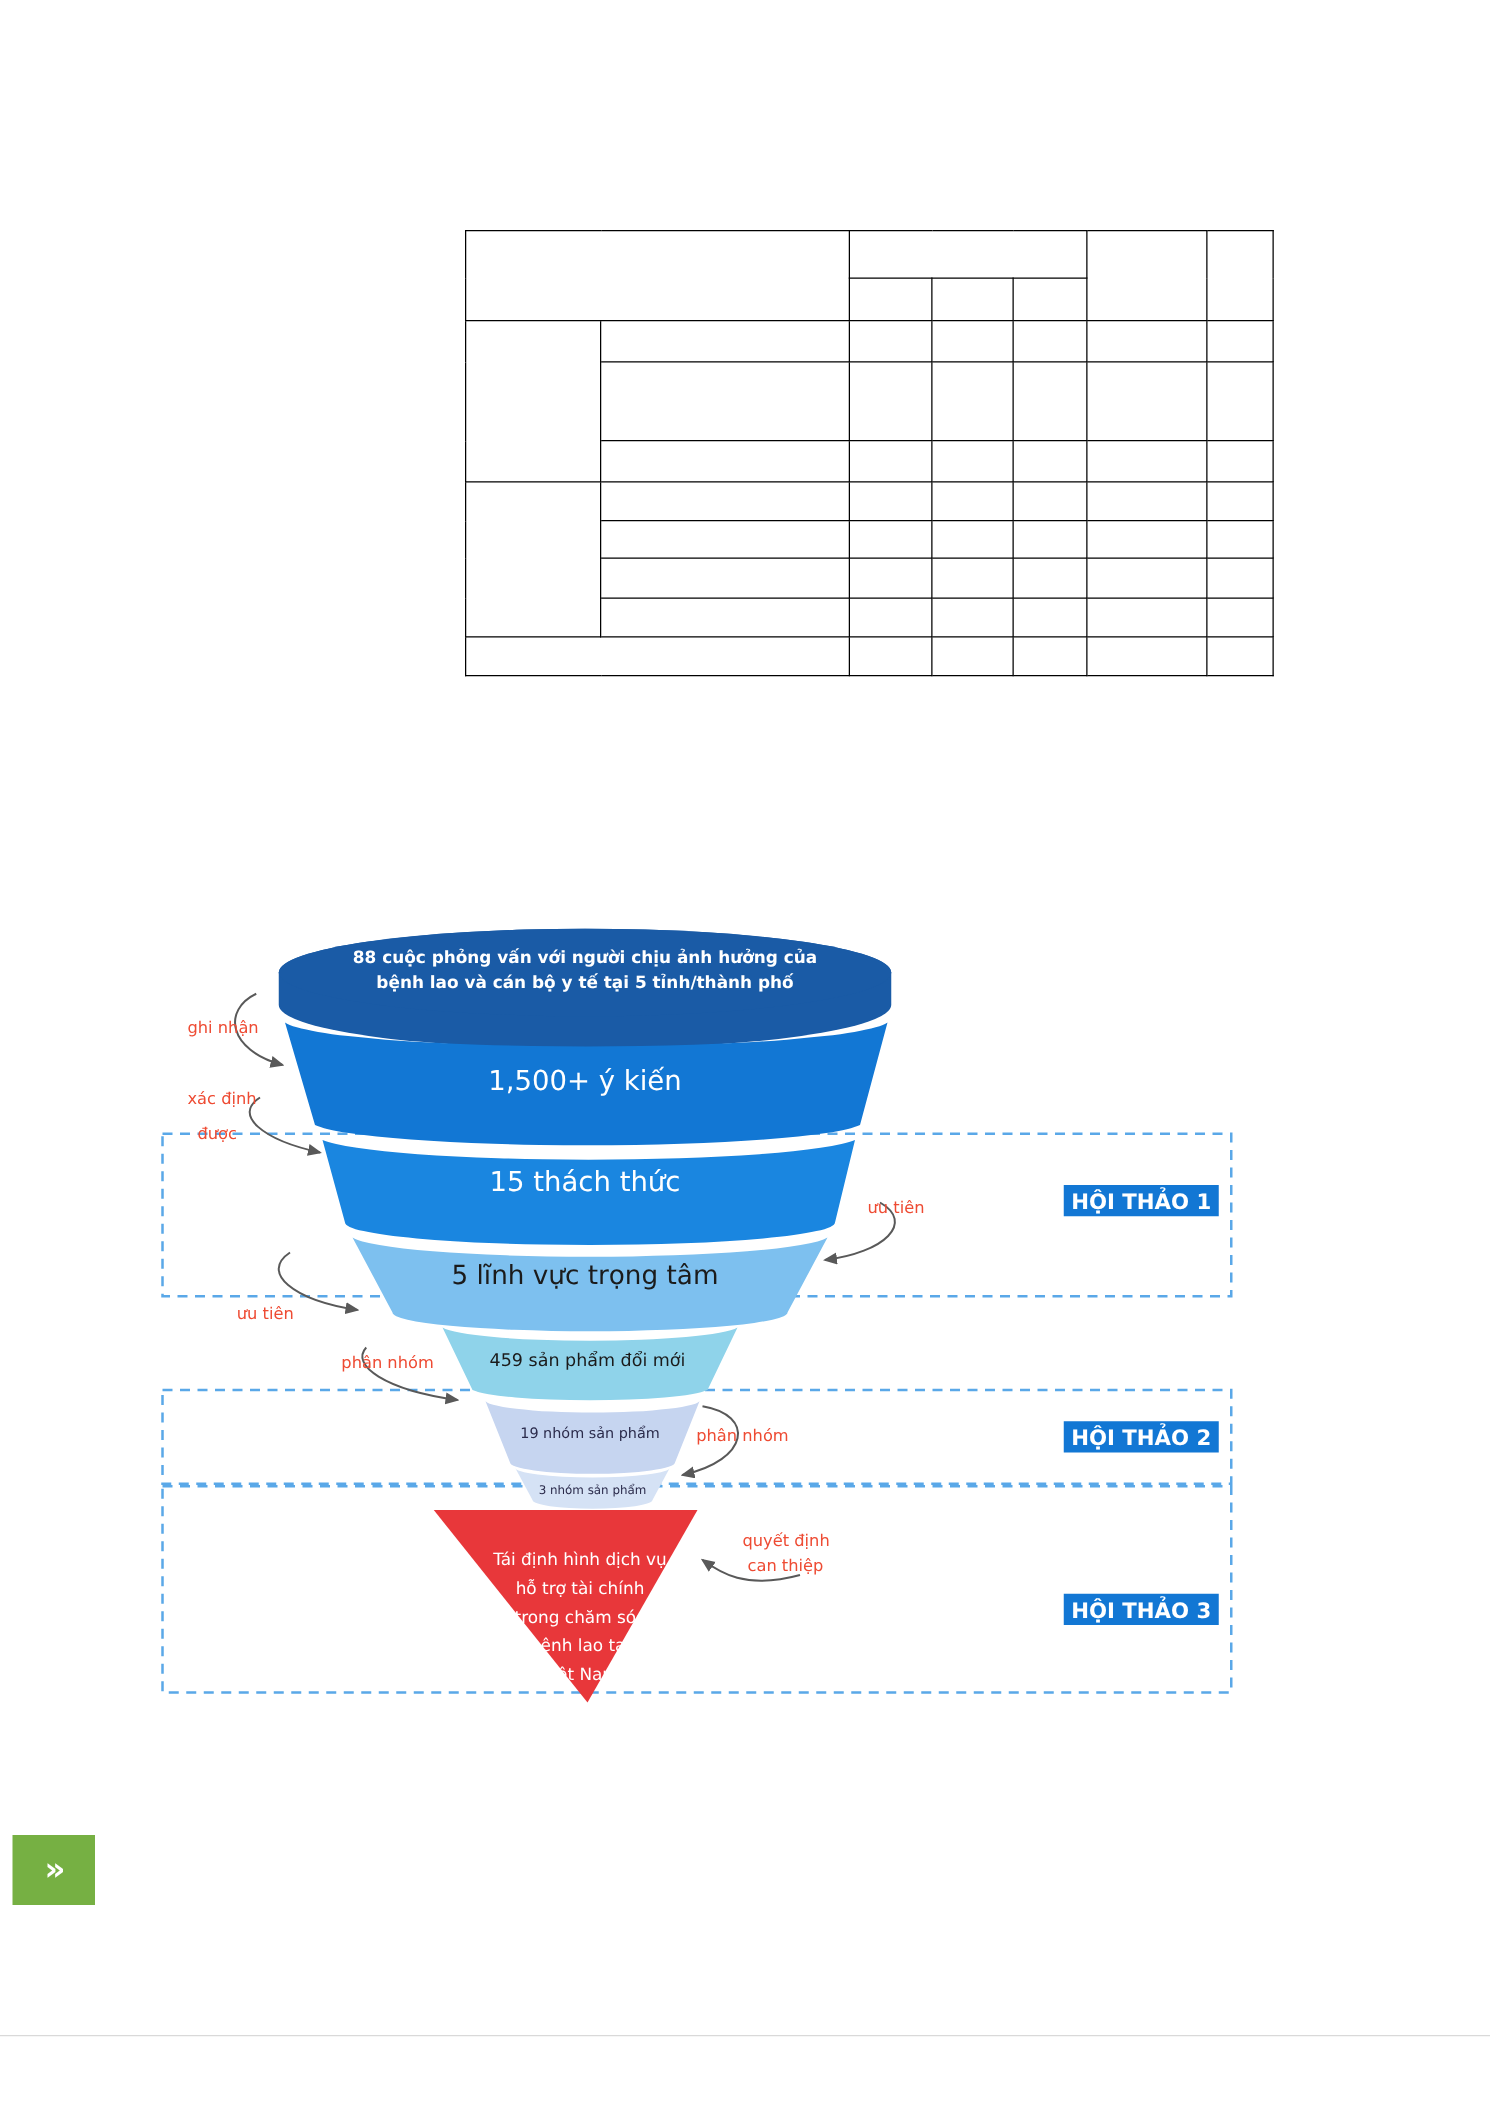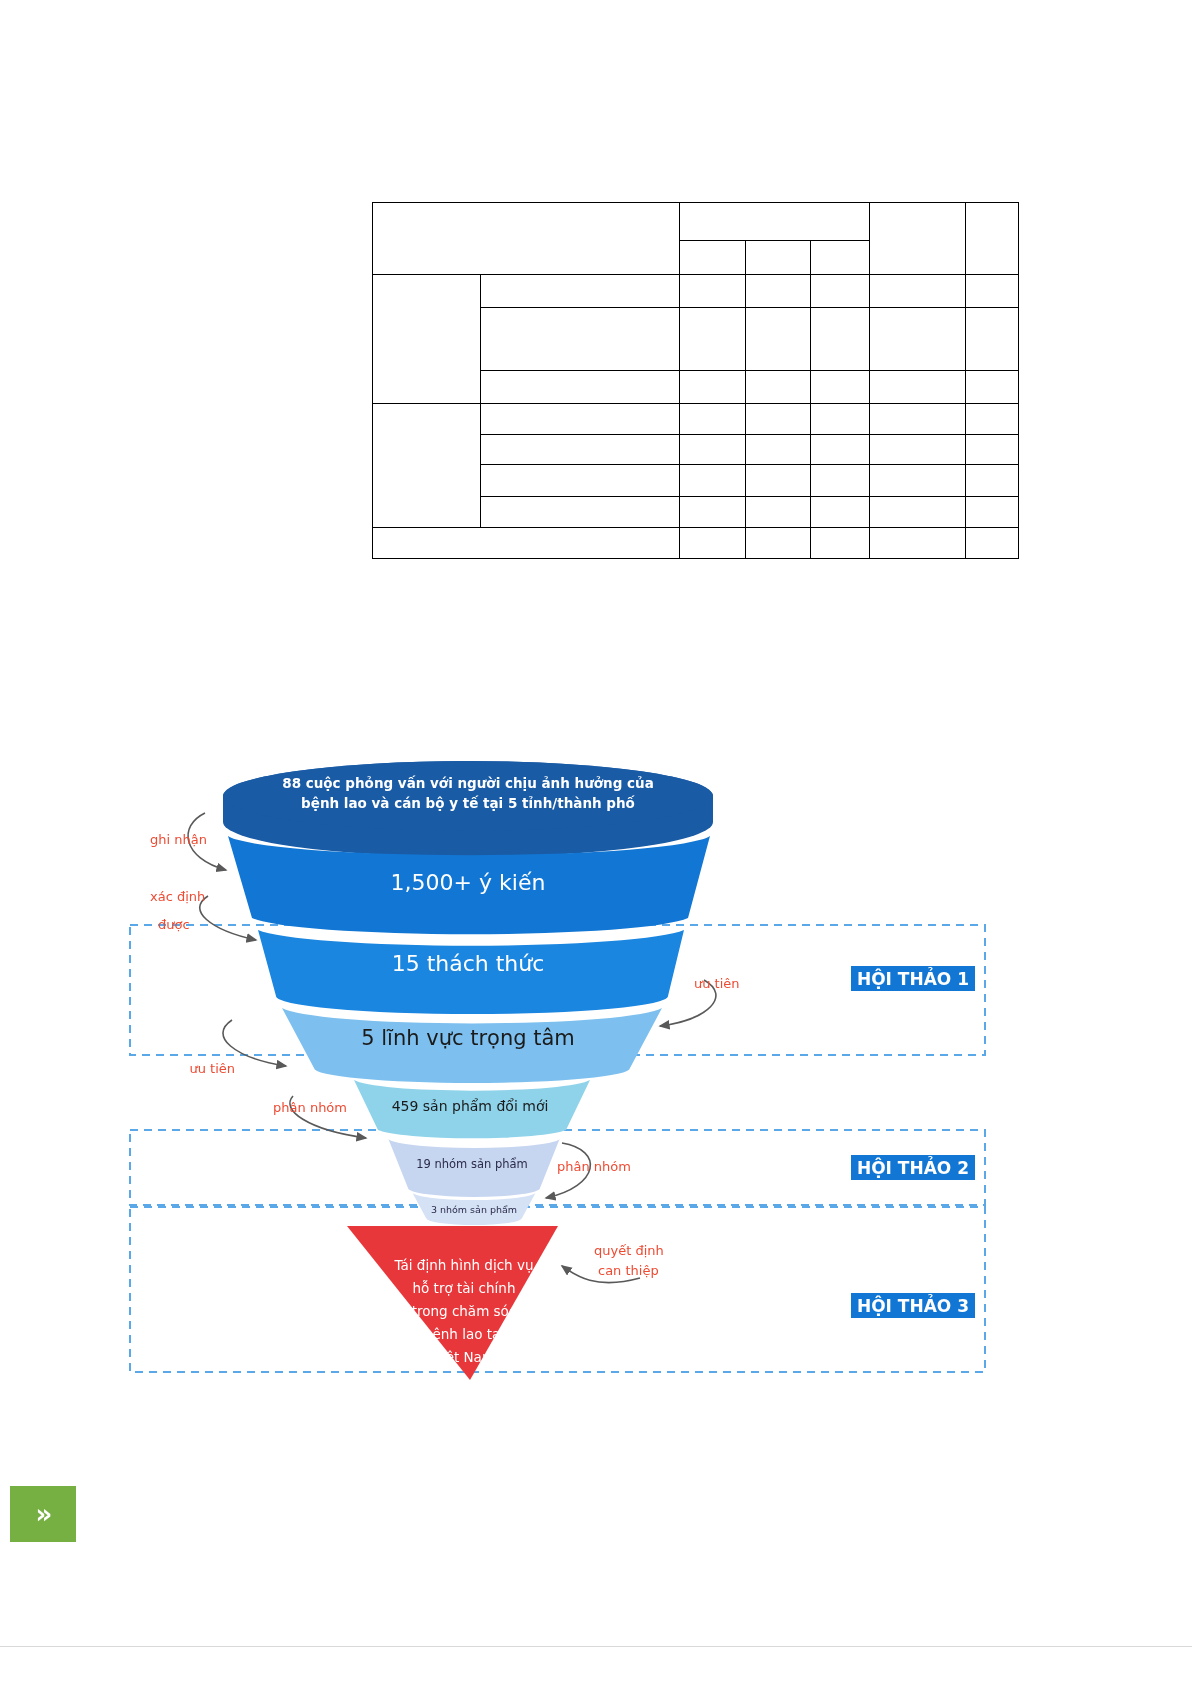--- a/index.html
+++ b/index.html
@@ -3,21 +3,21 @@
 <meta charset="utf-8">
 <style>
   html,body{margin:0;padding:0;}
   body{
     width:1192px;height:1685px;
     background:#ffffff;
     font-family:"DejaVu Sans","Liberation Sans",sans-serif;
     position:relative;
     overflow:hidden;
   }
-  .page{position:relative;width:1192px;height:1367px;margin-top:18px;}
+  .page{position:relative;width:1192px;height:1367px;}
 
   
   .tbl-wrap{position:absolute;left:372px;top:184px;width:646px;}
   table.grid{border-collapse:collapse;width:646px;table-layout:fixed;}
   table.grid td{
     border:1px solid #000000;
     padding:0;
     background:#ffffff;
     font-size:10px;
     color:#000;

